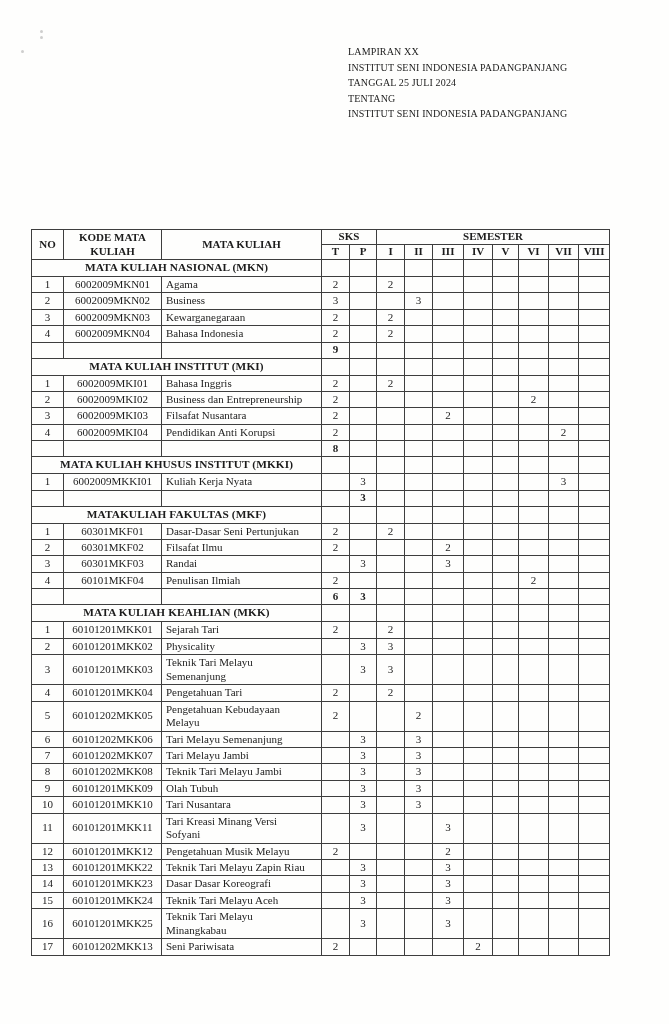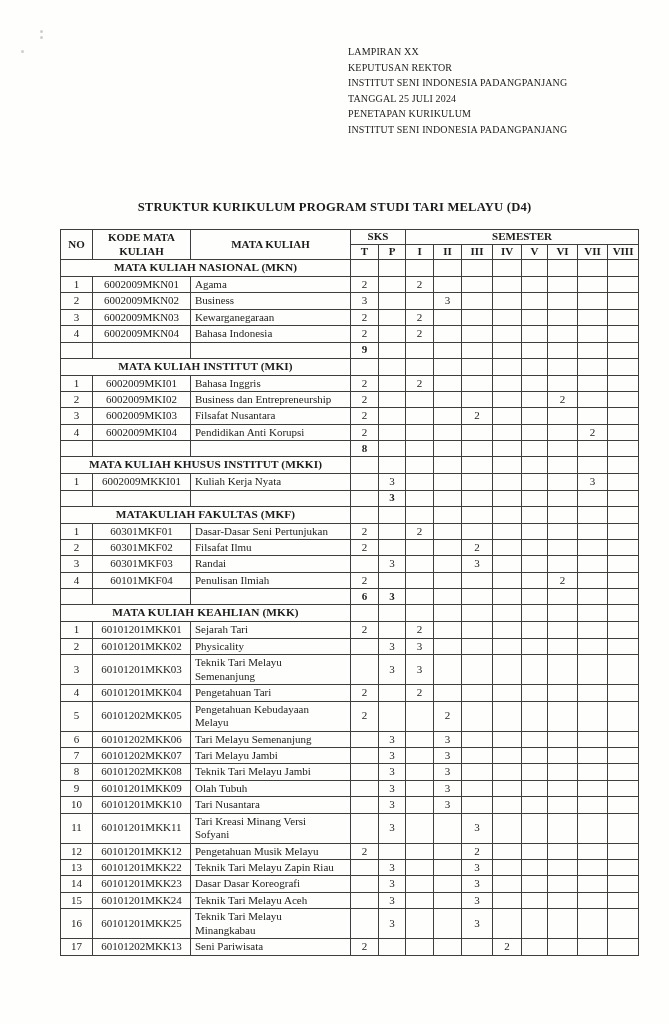--- a/index.html
+++ b/index.html
@@ -17,21 +17,21 @@
   .header-block{
     position:absolute; left:348px; top:44px;
     font-size:10px; line-height:15.6px; letter-spacing:.15px; white-space:nowrap;
   }
   .doc-title{
     position:absolute; left:0; right:0; top:200px; text-align:center;
     font-weight:bold; font-size:12.6px; letter-spacing:.2px;
   }
 
   table.curriculum{
-    position:absolute; left:60px; top:229px; width:578px;
+    position:absolute; left:31px; top:229px; width:578px;
     border-collapse:collapse; table-layout:fixed;
     font-size:11px;
   }
   .curriculum th, .curriculum td{
     border:1px solid #3e3e3e; overflow:hidden; vertical-align:middle;
     padding:0 2px; text-align:center; height:16px; line-height:1.22;
   }
   .curriculum{ border:1.5px solid #333; }
   .curriculum thead th{ font-weight:bold; font-size:11px; height:15px; }
   td.name-cell{ text-align:left; padding:1px 4px; white-space:pre-line; }
@@ -45,28 +45,26 @@
 </head>
 <body>
 
 <div class="page">
   <div class="speck s1"></div>
   <div class="speck s2"></div>
   <div class="speck s3"></div>
 
   <div class="header-block">
     <div>LAMPIRAN XX</div>
-    <div>KEPUTUSAN REKTOR</div>
     <div>INSTITUT SENI INDONESIA PADANGPANJANG</div>
     <div>TANGGAL 25 JULI 2024</div>
-    <div>PENETAPAN KURIKULUM</div>
+    <div>TENTANG</div>
     <div>INSTITUT SENI INDONESIA PADANGPANJANG</div>
   </div>
 
-  <div class="doc-title">STRUKTUR KURIKULUM PROGRAM STUDI TARI MELAYU (D4)</div>
 
   <table class="curriculum">
     <colgroup>
       <col style="width:32px">
         <col style="width:98px">
         <col style="width:160px">
       <col style="width:28px">
         <col style="width:27px">
       <col style="width:28px">
         <col style="width:28px">

